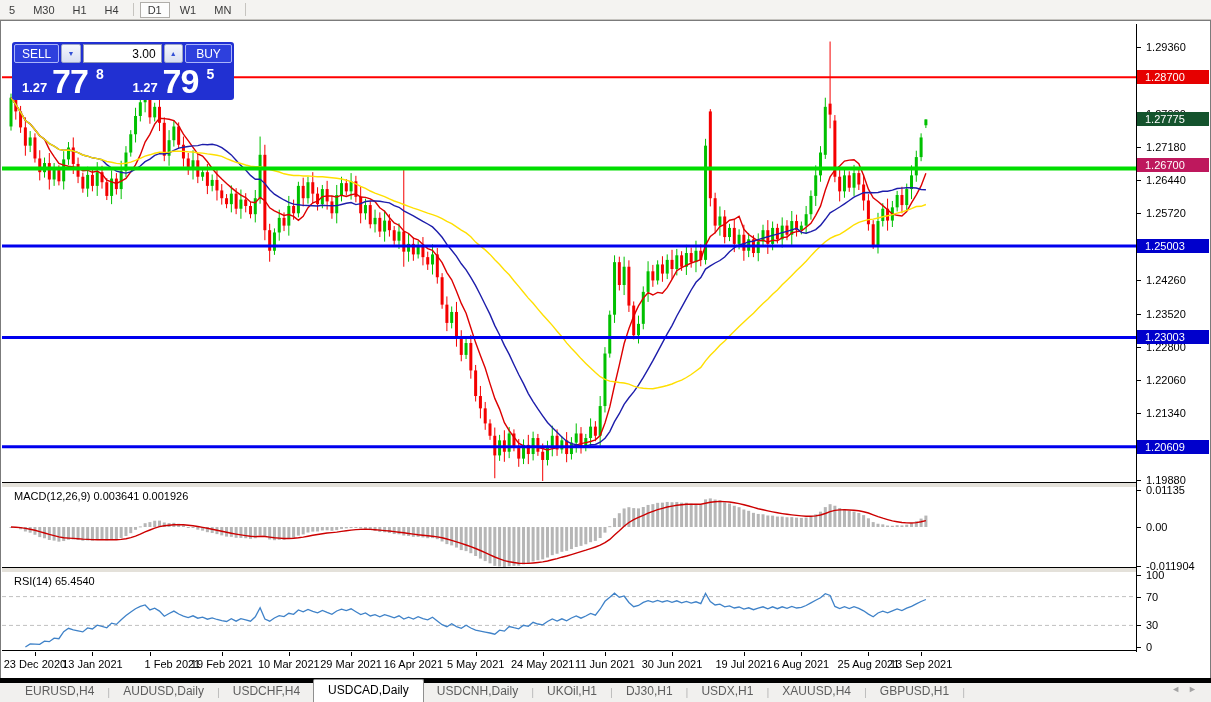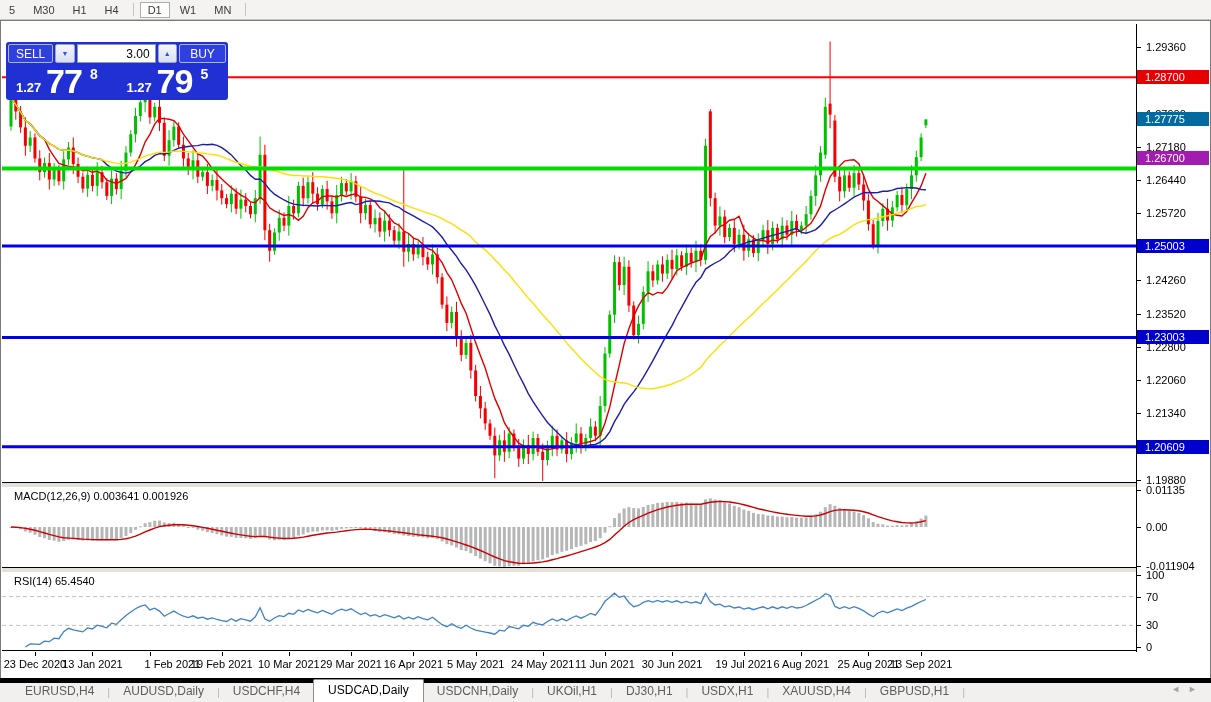--- a/index.html
+++ b/index.html
@@ -23,21 +23,21 @@
          border-left:1px solid #000;font-size:11px;color:#000;}
   .axlabel{position:absolute;left:9px;white-space:nowrap;}
   .axtick{position:absolute;left:0;width:4px;height:1px;background:#000;}
   .badge{position:absolute;left:0px;height:14px;line-height:14px;color:#fff;padding-left:8px;
          width:64px;font-size:11px;}
   
   #symhead{position:absolute;left:12px;top:26px;font-size:12px;color:#000;white-space:nowrap;}
   #symhead .tri{font-size:8px;vertical-align:2px;margin-right:6px;}
   #symhead .t{margin-right:10px;}
   
-  #tradepanel{position:absolute;left:6px;top:42px;width:222px;height:58px;background:#2130d2;
+  #tradepanel{position:absolute;left:12px;top:42px;width:222px;height:58px;background:#2130d2;
               border-radius:3px;padding:0;}
   #tp-row1{position:absolute;left:2px;top:2px;height:19px;width:218px;display:flex;gap:2px;}
   .tpbtn{background:#2e40dd;border:1px solid #aab4fa;color:#fff;font-size:12px;
          display:flex;align-items:center;justify-content:center;border-radius:2px;}
   #sellbtn{width:47px;} #buybtn{width:49px;}
   .spin{width:19px;background:linear-gradient(#f4f6fd,#d9dff2);border:1px solid #9aa4c8;
         color:#3350d6;font-size:7px;display:flex;align-items:center;justify-content:center;border-radius:2px;}
   #volinput{width:72px;background:#fff;border:1px solid #8e96b4;font-size:12px;color:#000;
             text-align:right;padding:0 5px 0 0;font-family:"Liberation Sans",sans-serif;}
   #tp-row2{position:absolute;left:2px;top:23px;height:33px;width:218px;display:flex;gap:3px;}
@@ -706,22 +706,22 @@
       <div class="axlabel" style="top: 316.68px;">1.22800</div>
       <div class="axtick" style="top: 356.486px;"></div>
       <div class="axlabel" style="top: 350.486px;">1.22060</div>
       <div class="axtick" style="top: 389.377px;"></div>
       <div class="axlabel" style="top: 383.377px;">1.21340</div>
       <div class="axtick" style="top: 422.269px;"></div>
       <div class="axlabel" style="top: 416.269px;">1.20620</div>
       <div class="axtick" style="top: 456.074px;"></div>
       <div class="axlabel" style="top: 450.074px;">1.19880</div>
       <div class="badge" style="top: 46.1508px; background: rgb(230, 0, 0);">1.28700</div>
-      <div class="badge" style="top: 88.4075px; background: #0369a1;">1.27775</div>
-      <div class="badge" style="top: 127px; background: #a21caf;">1.26700</div>
+      <div class="badge" style="top: 88.4075px; background: #14532d;">1.27775</div>
+      <div class="badge" style="top: 134px; background: #be185d;">1.26700</div>
       <div class="badge" style="top: 215.041px; background: rgb(0, 0, 204);">1.25003</div>
       <div class="badge" style="top: 306.407px; background: rgb(0, 0, 204);">1.23003</div>
       <div class="badge" style="top: 415.772px; background: rgb(0, 0, 204);">1.20609</div>
       <div class="axtick" style="top: 466px;"></div>
       <div class="axlabel" style="top: 460px;">0.01135</div>
       <div class="axtick" style="top: 503px;"></div>
       <div class="axlabel" style="top: 497px;">0.00</div>
       <div class="axtick" style="top: 541.806px;"></div>
       <div class="axlabel" style="top: 535.806px;">-0.011904</div>
       <div class="axtick" style="top: 551px;"></div>

